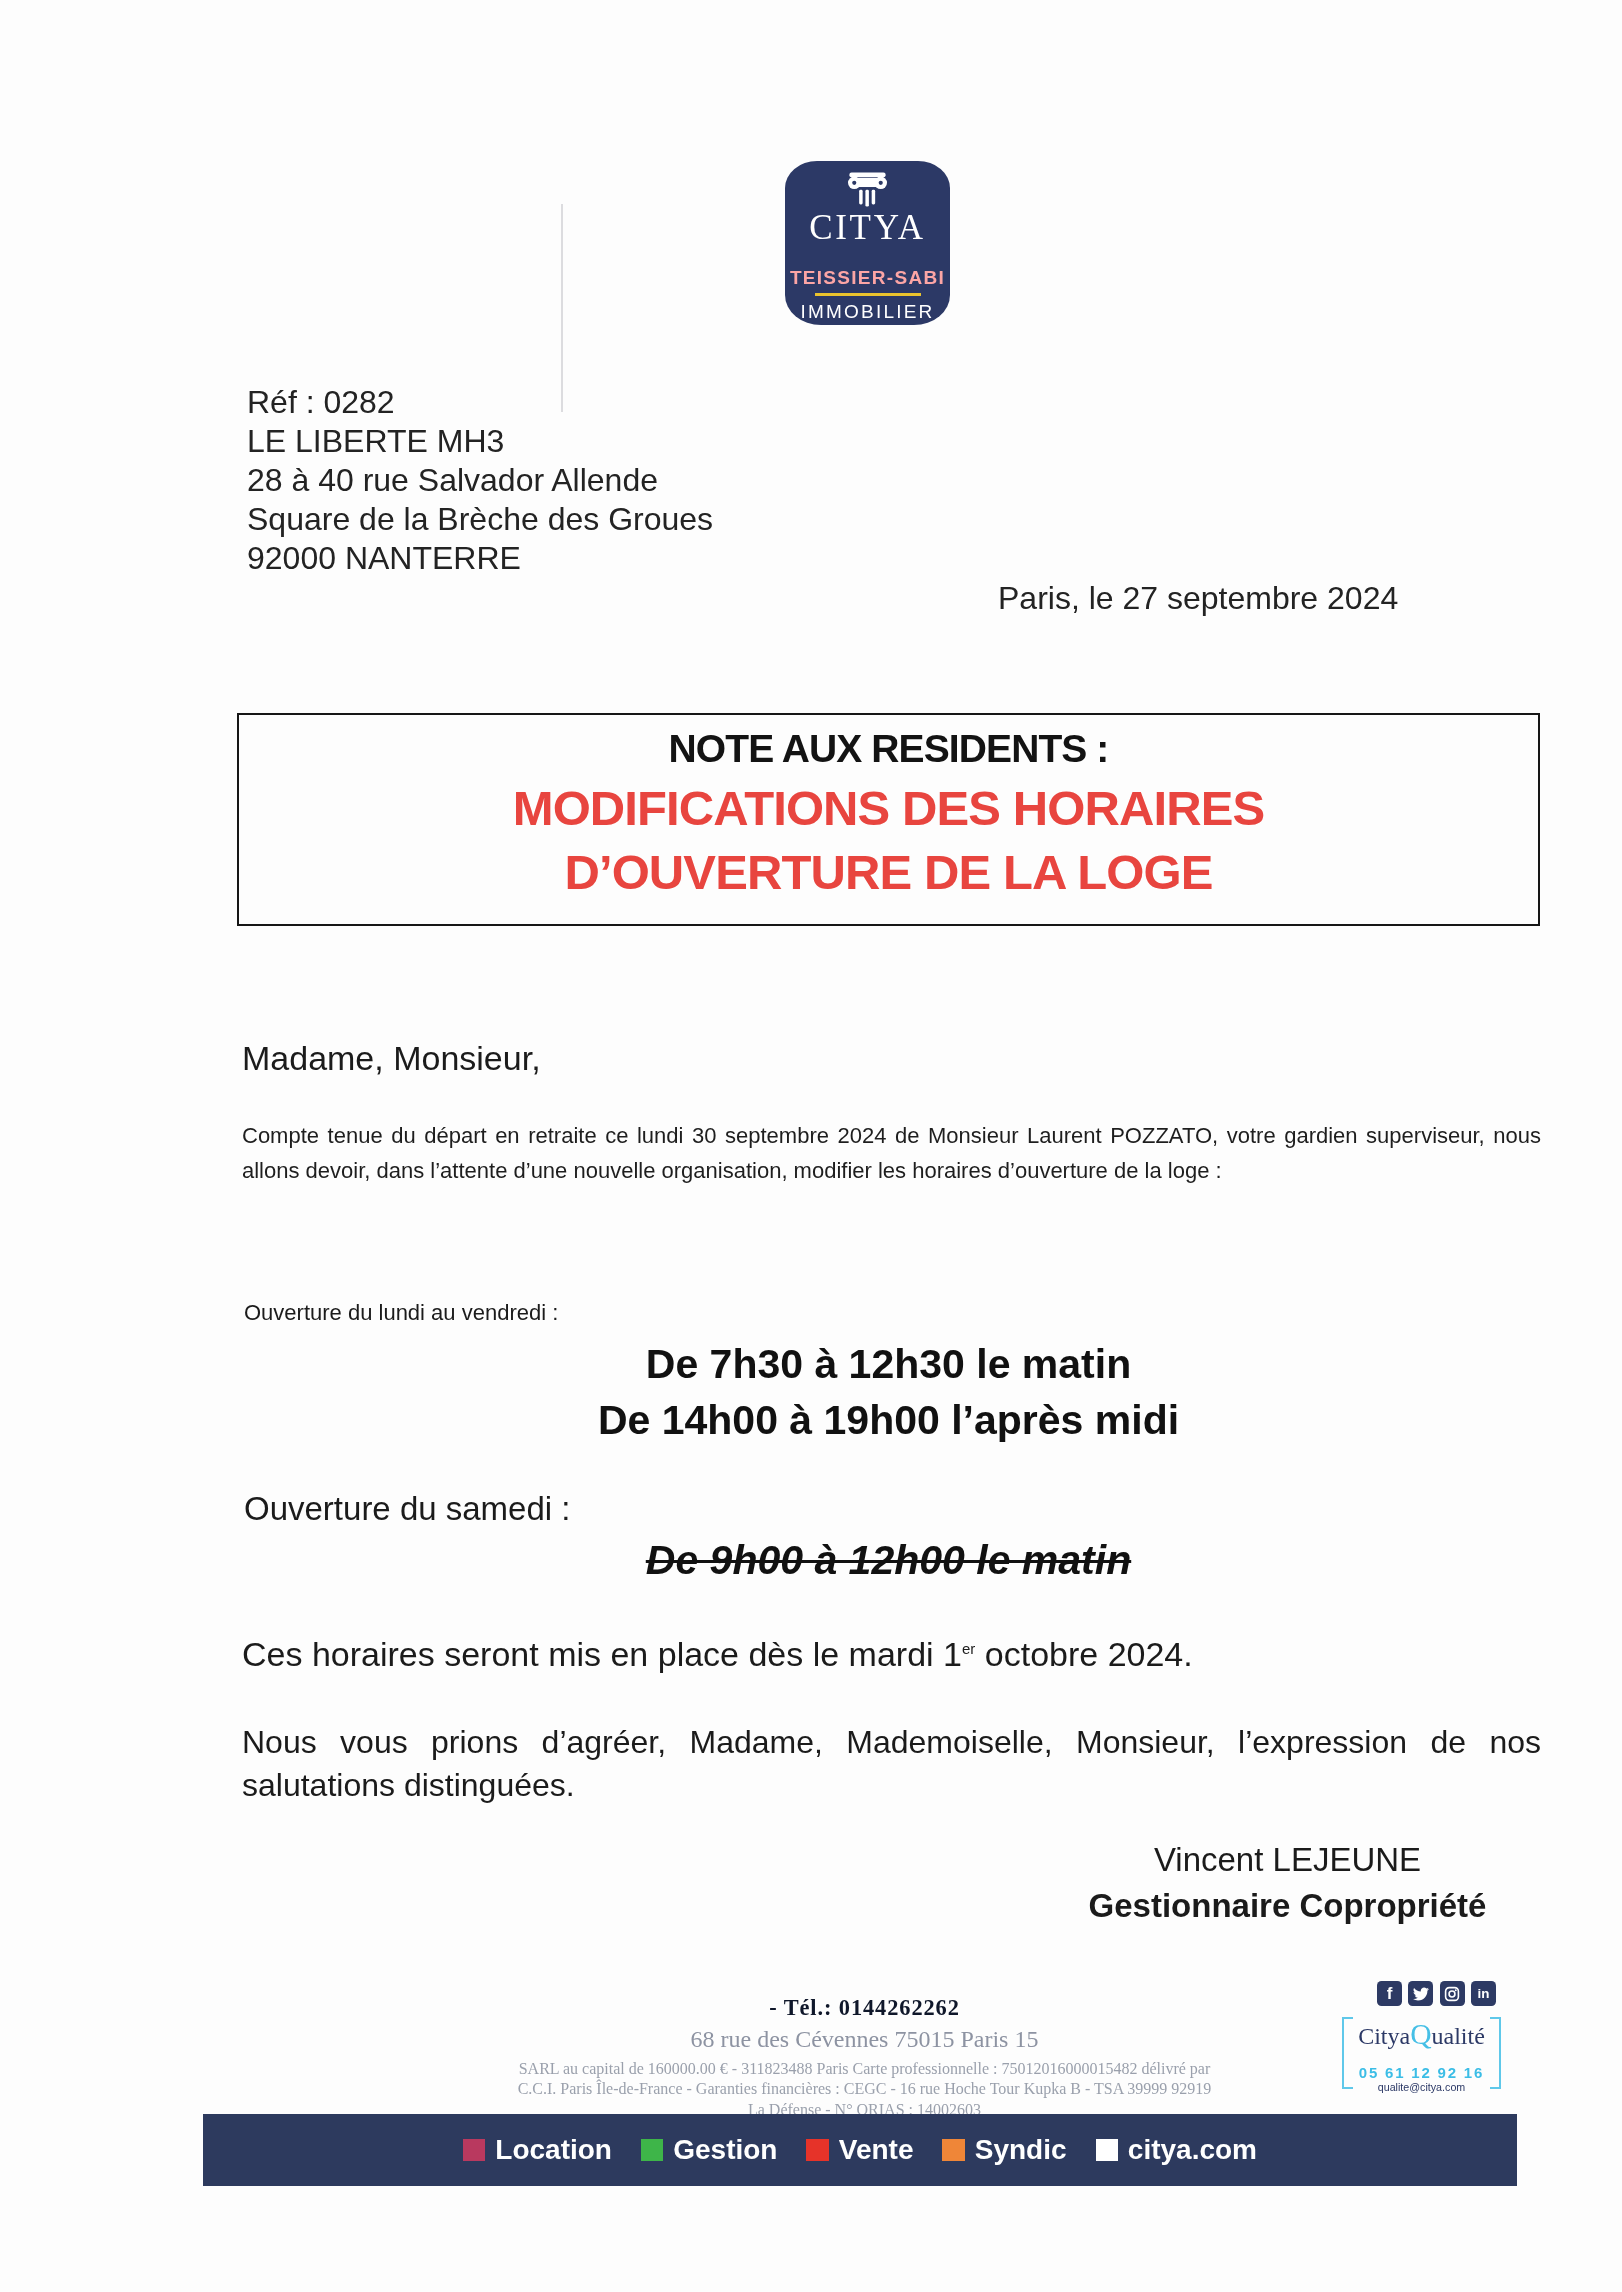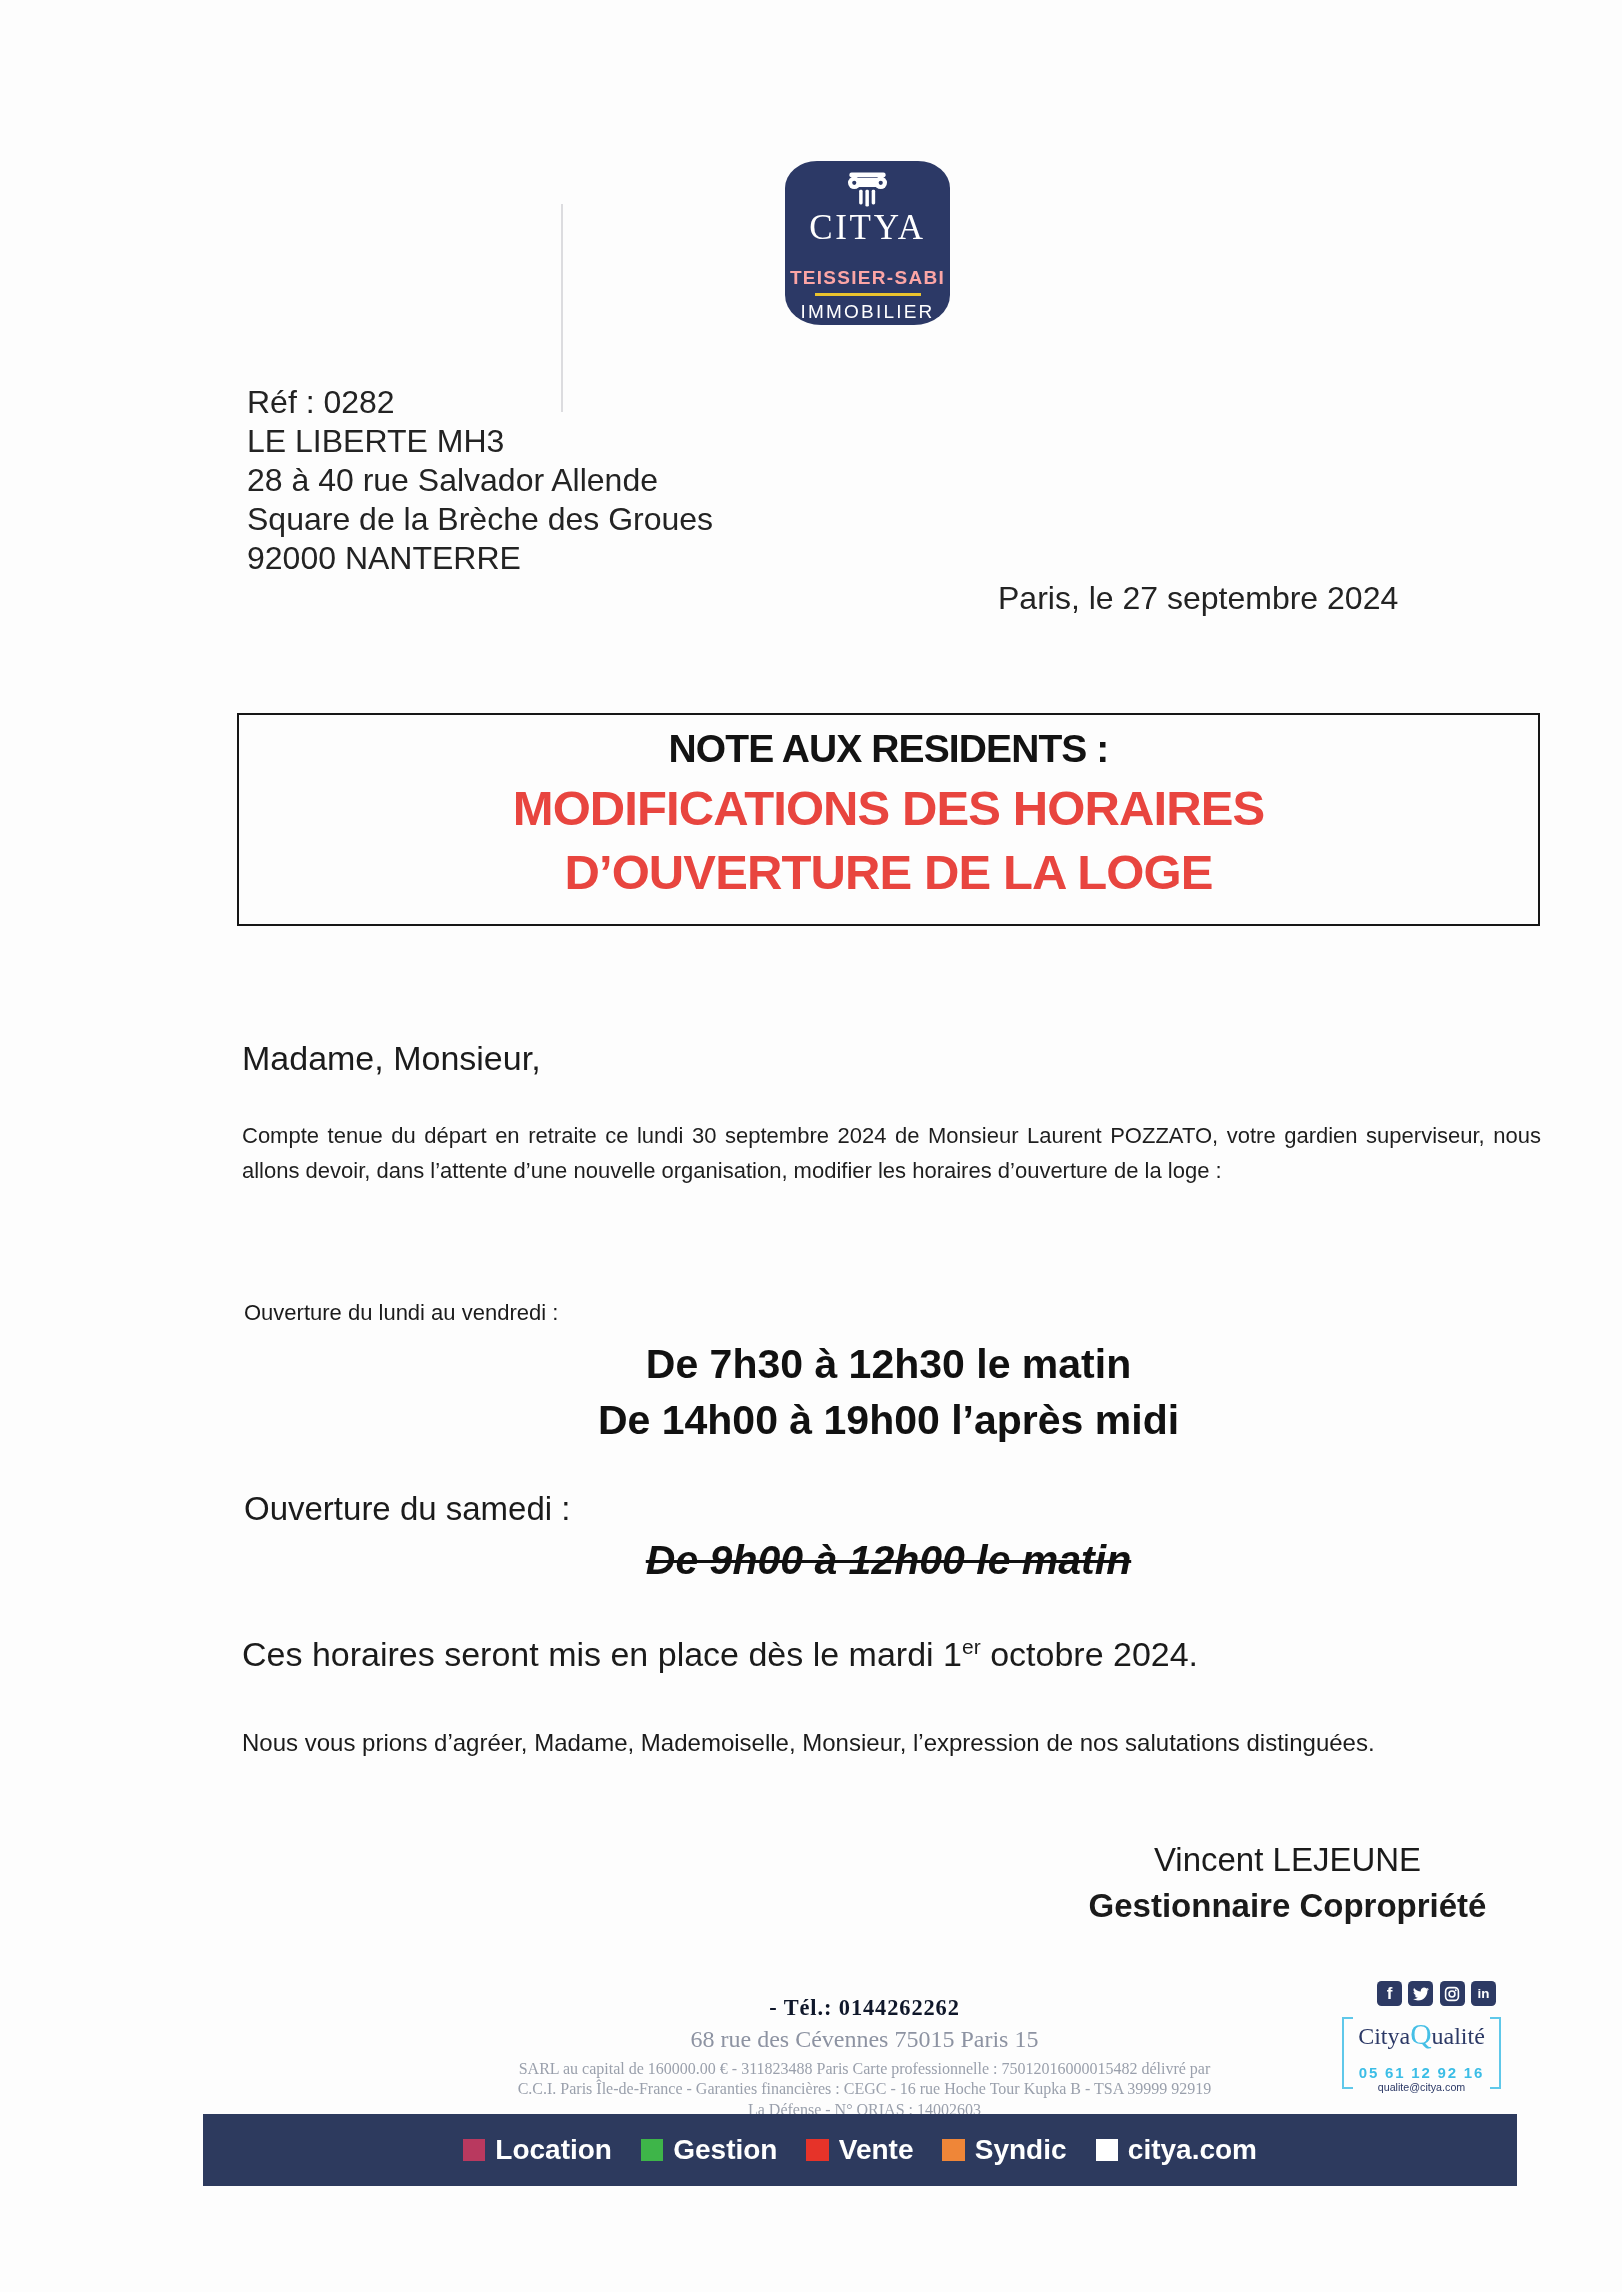--- a/index.html
+++ b/index.html
@@ -38,22 +38,22 @@
   .para{left:242px;top:1118px;width:1299px;font-size:22px;line-height:35px;
         text-align:justify;color:#1e1e1e;}
   .sched-label{left:244px;top:1300px;font-size:22px;}
   .sched-label2{left:244px;top:1490px;font-size:33px;}
   .hours{left:237px;width:1303px;text-align:center;font-size:41px;font-weight:bold;color:#111;}
   .hours1{top:1341px;}
   .hours2{top:1397px;}
   .hours-sat{top:1537px;font-style:italic;text-decoration:line-through;
              text-decoration-thickness:2.7px;}
   .effective{left:242px;top:1635px;font-size:34px;}
-  .effective sup{font-size:21px;margin-top:40px;}
-  .closing{left:242px;top:1721px;width:1299px;font-size:24px;line-height:43px;text-align:justify;}
+  .effective sup{font-size:15px;margin-top:40px;}
+  .closing{left:242px;top:1721px;width:1299px;font-size:32px;line-height:43px;text-align:justify;}
 
   
   .signature{left:1030px;top:1841px;width:515px;text-align:center;}
   .sig-name{font-size:33px;}
   .sig-role{font-size:33px;font-weight:bold;margin-top:8px;}
 
   
   .footer{left:296px;top:1995px;width:1137px;text-align:center;
           font-family:"Liberation Serif",serif;}
   .f-tel{font-size:22.4px;font-weight:bold;color:#0f172a;letter-spacing:0.9px;}

